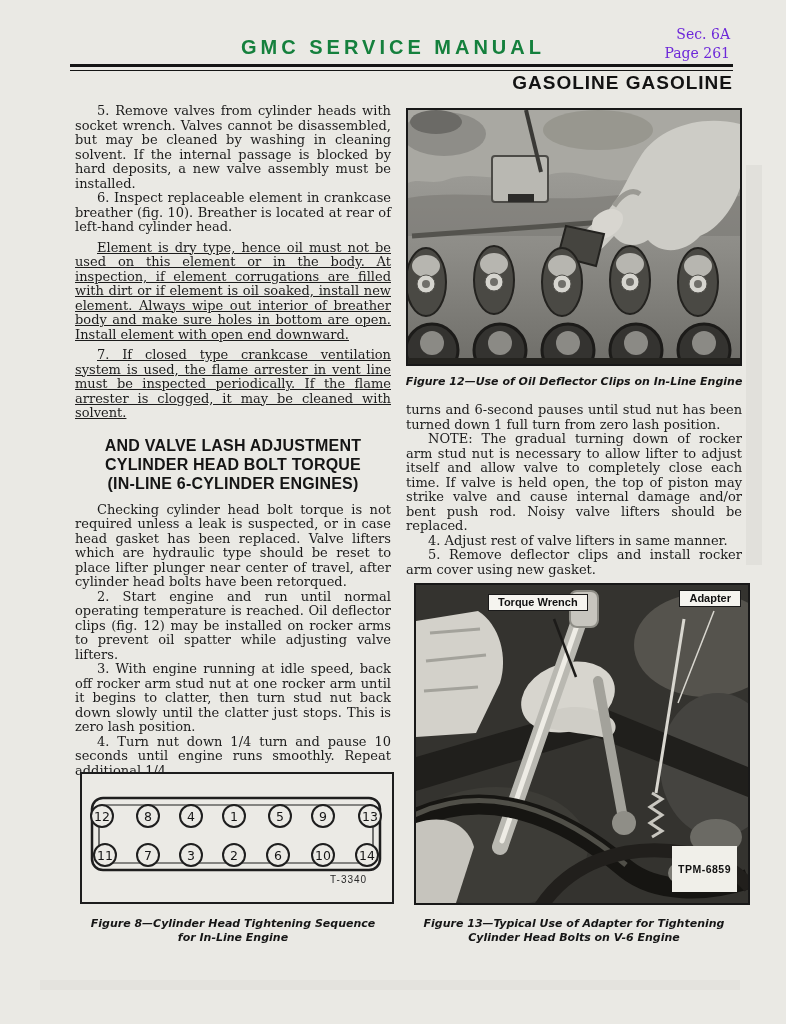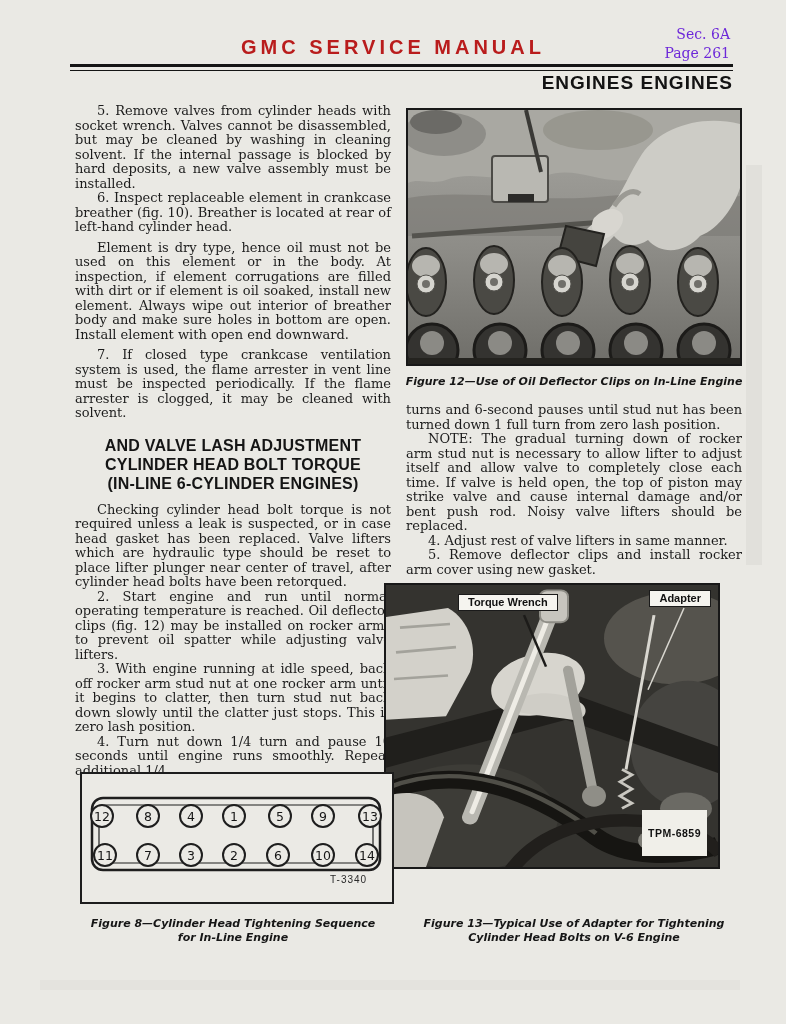--- a/index.html
+++ b/index.html
@@ -16,21 +16,21 @@
   .ghost-strip{position:absolute;left:746px;top:165px;width:16px;height:400px;
     background:rgba(60,60,55,0.05);}
   .ghost-strip2{position:absolute;left:40px;top:980px;width:700px;height:10px;
     background:rgba(60,60,55,0.03);}
 
   
   .page-title{
     position:absolute;top:36px;left:0;width:100%;
     text-align:center;margin:0;
     font:700 20px/22px "Liberation Sans", sans-serif;
-    letter-spacing:4px;color:#b91c1c;
+    letter-spacing:4px;color:#15803d;
   }
   .corner{
     position:absolute;top:25px;right:56px;text-align:right;
     font:14px/19px "DejaVu Serif", serif;color:#6d28d9;
   }
   .header-rule{
     position:absolute;top:64px;left:70px;width:663px;height:3px;
     border-top:3px solid #141414;border-bottom:1.5px solid #141414;
   }
   .category{
@@ -38,35 +38,35 @@
     font:700 19px/22px "Liberation Sans", sans-serif;
     letter-spacing:1px;color:#131313;
   }
 
   
   .col{position:absolute;font-size:13px;line-height:14.5px;}
   .col-left{left:75px;top:104px;width:316px;}
   .col-right{left:406px;top:403px;width:336px;}
   .col p{margin:0;text-align:justify;}
   .indent{text-indent:22px;}
-  .gap{margin-top:6px !important;}
+  .gap{margin-top:6px !important;text-decoration:underline;}
   .section-heading{
     margin:15px 0 10px 0;text-align:center;
     font:700 16px/19px "Liberation Sans", sans-serif;
     letter-spacing:0.2px;color:#151515;
   }
   .section-heading div{white-space:nowrap;}
 
   
   .photo{
     position:absolute;box-sizing:border-box;
     border:2px solid #181818;background:#8d8c87;
   }
   .fig12-photo{left:406px;top:108px;width:336px;height:258px;}
-  .fig13-photo{left:384px;top:583px;width:336px;height:286px;}
+  .fig13-photo{left:414px;top:583px;width:336px;height:322px;}
   .photo svg{display:block;width:100%;height:100%;}
 
   .fig-caption{
     position:absolute;text-align:center;
     font:italic 700 11px/14px "DejaVu Sans", sans-serif;
     color:#161616;
   }
   .fig12-caption{left:402px;top:375px;width:344px;}
   .fig13-caption{left:402px;top:917px;width:344px;}
   .fig11-caption{left:71px;top:917px;width:324px;}
@@ -99,21 +99,21 @@
 
   <div class="ghost-strip"></div>
   <div class="ghost-strip2"></div>
 
   <h1 class="page-title">GMC SERVICE MANUAL</h1>
   <div class="corner">
     <div>Sec. 6A</div>
     <div>Page 261</div>
   </div>
   <div class="header-rule"></div>
-  <h2 class="category">ENGINES ENGINES</h2>
+  <h2 class="category">GASOLINE GASOLINE</h2>
 
   <section class="col col-left">
     <p class="indent">5. Remove valves from cylinder heads with socket wrench. Valves cannot be disassembled, but may be cleaned by washing in cleaning solvent. If the internal passage is blocked by hard deposits, a new valve assembly must be installed.</p>
     <p class="indent">6. Inspect replaceable element in crankcase breather (fig. 10). Breather is located at rear of left-hand cylinder head.</p>
     <p class="indent gap">Element is dry type, hence oil must not be used on this element or in the body. At inspection, if element corrugations are filled with dirt or if element is oil soaked, install new element. Always wipe out interior of breather body and make sure holes in bottom are open. Install element with open end downward.</p>
     <p class="indent gap">7. If closed type crankcase ventilation system is used, the flame arrester in vent line must be inspected periodically. If the flame arrester is clogged, it may be cleaned with solvent.</p>
     <div class="section-heading">
       <div>AND VALVE LASH ADJUSTMENT</div>
       <div>CYLINDER HEAD BOLT TORQUE</div>
       <div>(IN-LINE 6-CYLINDER ENGINES)</div>

